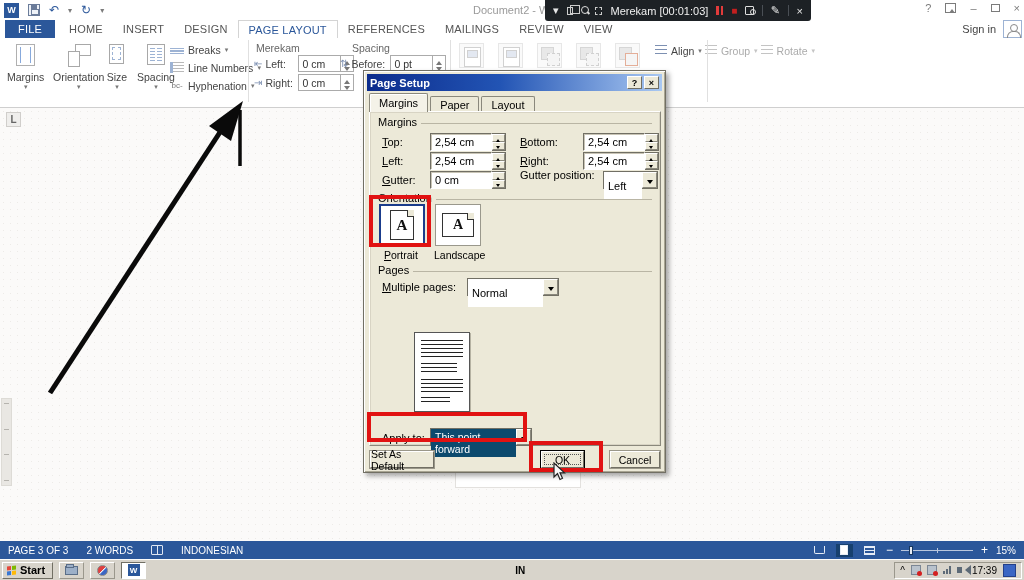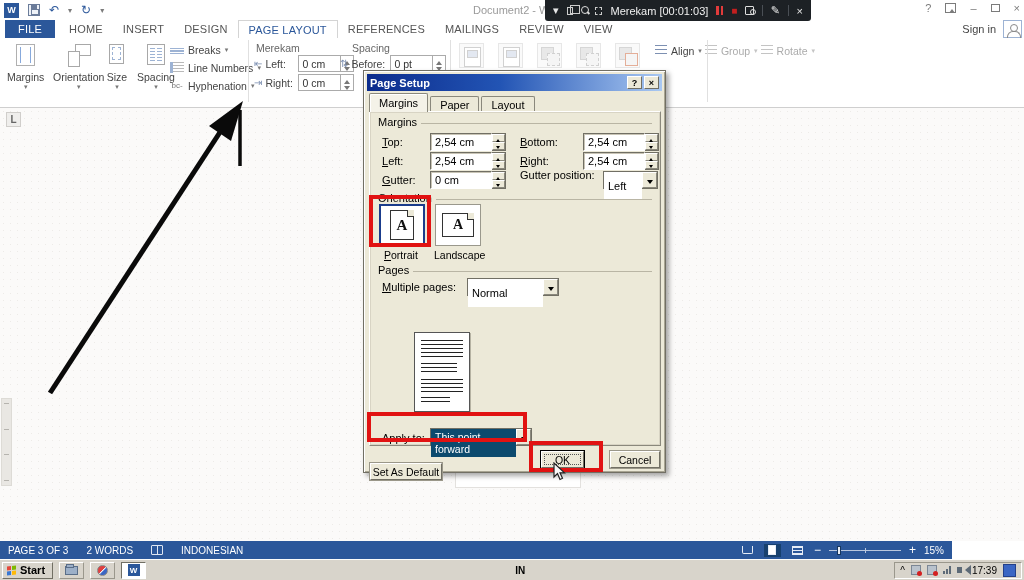--- a/index.html
+++ b/index.html
@@ -126,21 +126,21 @@
 .pgico{border:1px solid #333;background:#fff;position:relative;display:flex;align-items:center;justify-content:center;font-family:"Liberation Serif",serif;font-weight:bold;color:#111}
 .pgico::after{content:"";position:absolute;right:-1px;top:-1px;width:6px;height:6px;background:#ece9d8;border-left:1px solid #333;border-bottom:1px solid #333}
 .orlbl{position:absolute;font-size:10.5px;color:#000}
 .pvpage{position:absolute;left:44px;top:220px;width:56px;height:80px;background:#fff;border:1px solid #555;box-shadow:1px 1px 0 #b5b2a2;padding:7px 6px;display:flex;flex-direction:column;gap:5px}
 .pvpage i{display:block;background:repeating-linear-gradient(#222 0 1px,transparent 1px 4px)}
 .cbtn{position:absolute;height:17px;background:#ece9d8;border:1px solid;border-color:#fff #716f64 #716f64 #fff;box-shadow:0 0 0 1px #9a9789;font-size:10.5px;color:#000;display:flex;align-items:center;justify-content:center}
 .cbtn.def{box-shadow:0 0 0 1px #000;outline:1px dotted #555;outline-offset:-4px}
 
 .redbox{border:4px solid #e11212;z-index:50;pointer-events:none}
 
-.statusbar{left:0;top:541px;width:952px;height:18px;background:#2b579a;color:#fff;display:flex;align-items:center;font-size:10px}
+.statusbar{left:0;top:541px;width:1024px;height:18px;background:#2b579a;color:#fff;display:flex;align-items:center;font-size:10px}
 .sb-left{display:flex;align-items:center;gap:18px;padding-left:8px}
 .bookic{width:12px;height:10px;border:1px solid #dfe6f2;border-radius:1px;position:relative}
 .bookic::after{content:"";position:absolute;left:5px;top:0;width:1px;height:8px;background:#dfe6f2}
 .sb-right{margin-left:auto;display:flex;align-items:center;gap:8px;padding-right:8px}
 .vic{width:17px;height:13px;display:flex;align-items:center;justify-content:center}
 .vic.on{background:#17406e}
 .vic i{display:block}
 .vi-read{width:11px;height:8px;border:1px solid #e6ecf6;border-top:none;border-radius:0 0 2px 2px}
 .vi-print{width:8px;height:10px;border:1px solid #e6ecf6;background:#fff}
 .vi-web{width:11px;height:9px;border:1px solid #e6ecf6;background:repeating-linear-gradient(#e6ecf6 0 1px,transparent 1px 3px)}
@@ -462,21 +462,21 @@
           <i style="height:8px;width:70%"></i>
       </div>
 
       <span class="flabel" style="left:12px;top:320px">Apply to:</span>
       <span class="cdrop" style="left:60px;top:316px;width:102px">
           <span class="v hl" style="font-size:10.5px">This point forward</span>
           <span class="b"></span>
         </span>
     </div>
 
-    <div class="cbtn" style="left:6px;top:392px;width:72px">Set As Default</div>
+    <div class="cbtn" style="left:6px;top:380px;width:64px">Set As Default</div>
     <div class="cbtn def" style="left:177px;top:380px;width:43px">OK</div>
     <div class="cbtn" style="left:246px;top:380px;width:50px">Cancel</div>
   </div>
 
   <div class="redbox abs" style="left:369px;top:195px;width:62px;height:52px"></div>
   <div class="redbox abs" style="left:367px;top:412px;width:160px;height:30px"></div>
   <div class="redbox abs" style="left:529px;top:441px;width:74px;height:31px"></div>
 
   <svg class="cursor abs" width="14" height="20">
     <polygon points="2,1 2,15 5.5,11.5 8,17.5 10.5,16.3 8,10.8 12.5,10.8" fill="#f8f8f8" stroke="#222" stroke-width="1.2"></polygon>

